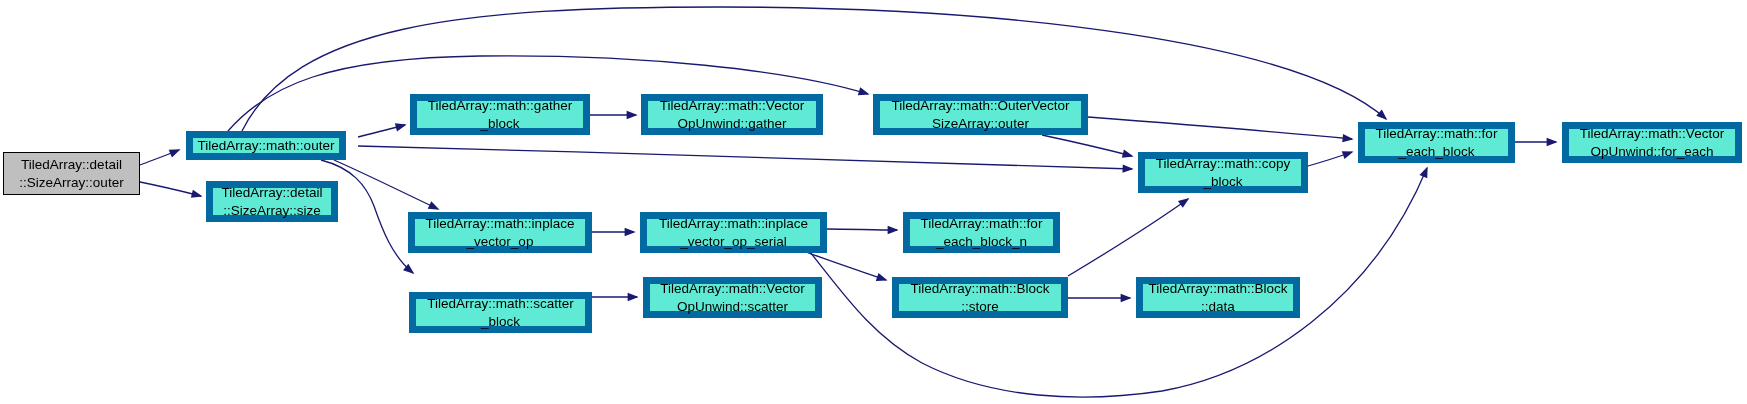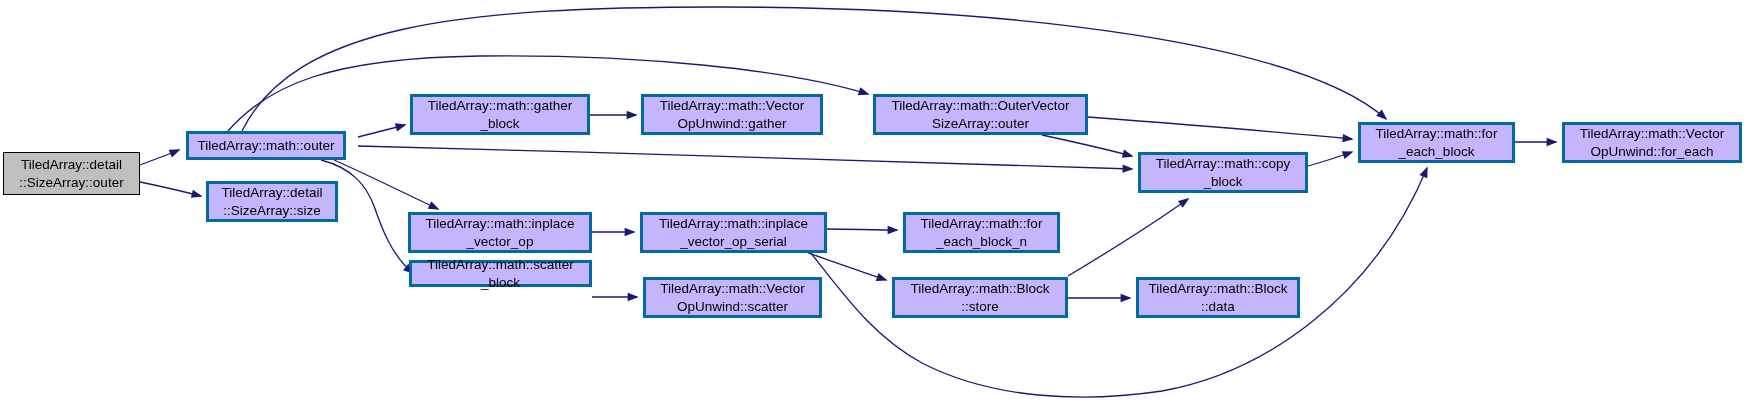--- a/index.html
+++ b/index.html
@@ -12,22 +12,22 @@
     overflow: hidden;
   }
   #edges {
     position: absolute;
     left: 0; top: 0;
     width: 1747px; height: 404px;
   }
   .node {
     position: absolute;
     box-sizing: border-box;
-    background: #c4b5fd;
-    border: 3px solid #0369a1;
+    background: #5eead4;
+    border: 7px solid #0369a1;
     display: flex;
     align-items: center;
     justify-content: center;
     text-align: center;
     font-size: 13.5px;
     line-height: 1.28;
     color: #000000;
     cursor: pointer;
   }
   .node .lbl {
@@ -130,21 +130,21 @@
   <div class="node" style="left:640px; top:212px; width:187px; height:41px">
     <span class="lbl">TiledArray::math::inplace
 _vector_op_serial</span>
   </div>
 
   <div class="node" style="left:903px; top:212px; width:157px; height:41px">
     <span class="lbl">TiledArray::math::for
 _each_block_n</span>
   </div>
 
-  <div class="node" style="left:409px; top:260px; width:183px; height:27px">
+  <div class="node" style="left:409px; top:292px; width:183px; height:41px">
     <span class="lbl">TiledArray::math::scatter
 _block</span>
   </div>
 
   <div class="node" style="left:643px; top:277px; width:179px; height:41px">
     <span class="lbl">TiledArray::math::Vector
 OpUnwind::scatter</span>
   </div>
 
   <div class="node" style="left:892px; top:277px; width:176px; height:41px">

